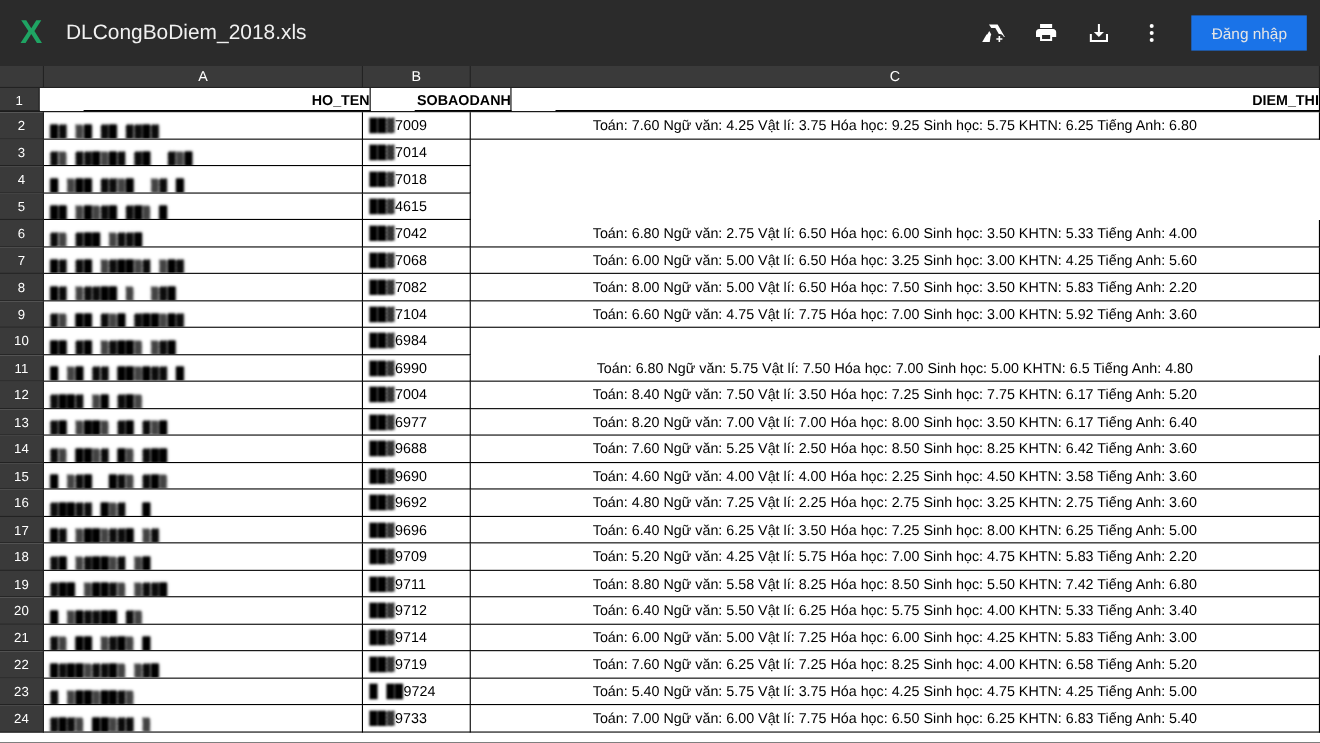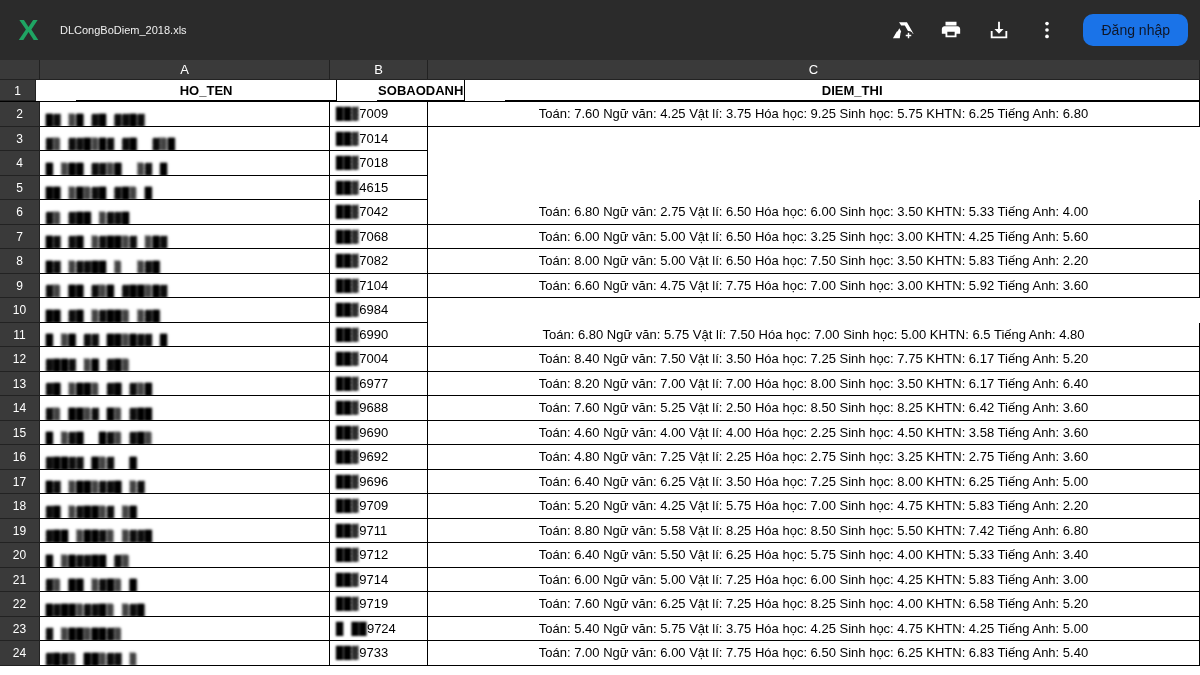--- a/index.html
+++ b/index.html
@@ -17,44 +17,44 @@
   .logo {
     color:#1fa463;
     font-size:30px;
     font-weight:bold;
     width:34px;
     text-align:center;
     font-family: "Arial Black", Arial, sans-serif;
     letter-spacing:1px;
   }
   .filename {
-    font-size:11px;
+    font-size:19px;
     color:#f0f0f0;
     margin-left:14px;
     font-weight:400;
   }
   .topbar .spacer { flex:1; }
   .tb-icon {
     width:40px;
     height:40px;
     display:flex;
     align-items:center;
     justify-content:center;
     margin:0 4px;
     cursor:pointer;
     color:#fff;
   }
   .tb-icon svg { width:22px; height:22px; fill:#fff; }
   .signin-btn {
     background:#1a73e8;
-    color:#0f172a;
+    color:#e5e5e5;
     font-size:14px;
     font-weight:500;
     padding:8px 18px;
-    border-radius:10px;
+    border-radius:0;
     margin-left:12px;
     cursor:pointer;
   }
 
   
   .sheet-wrapper {
     background:#fff;
     height:615px;
     width:1200px;
     overflow:hidden;
@@ -98,21 +98,21 @@
     background:#3a3a3a;
     color:#fff;
     text-align:center;
     line-height:22px;
     font-size:12px;
     font-weight:normal;
     border-right:1px solid #222;
     border-bottom:1px solid #222;
   }
   .header-cell {
-    text-align:center;
+    text-align:right;
     line-height:22px;
     border-right:1px solid #000;
     border-bottom:1px solid #000;
     margin-left:40px;
   }
 
   
   .data-rows {}
   .data-row {
     display:flex;

